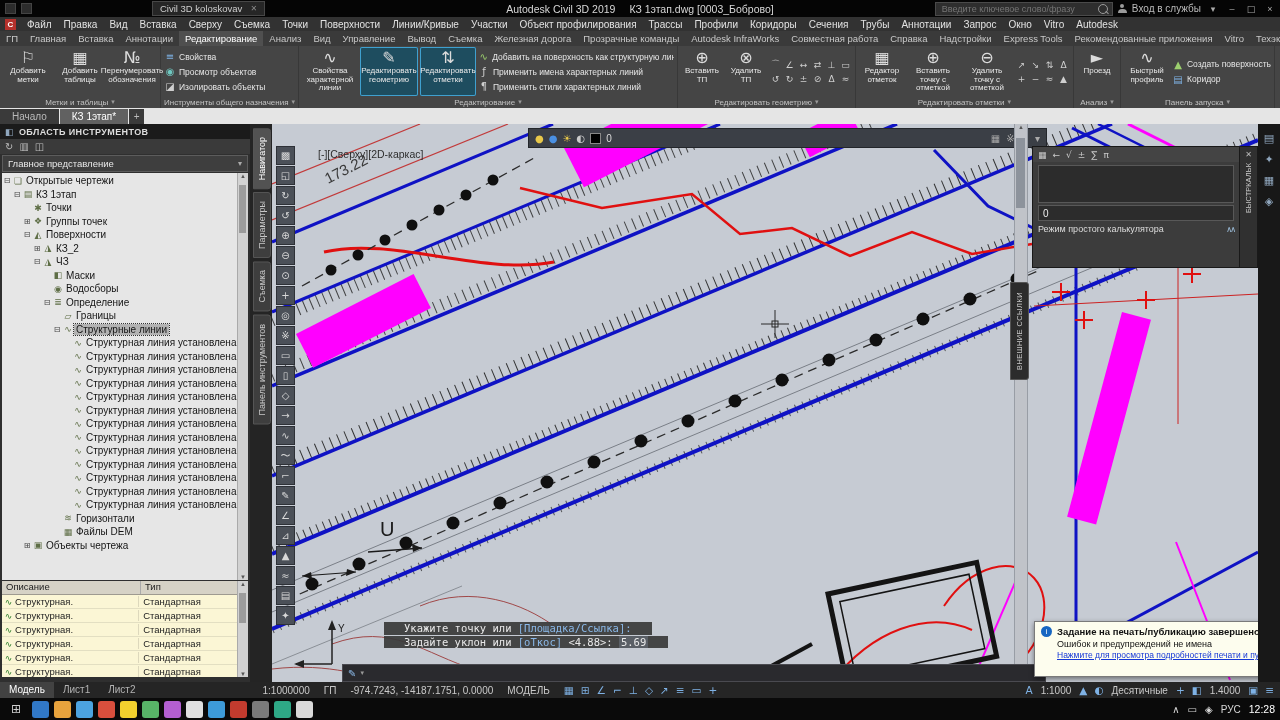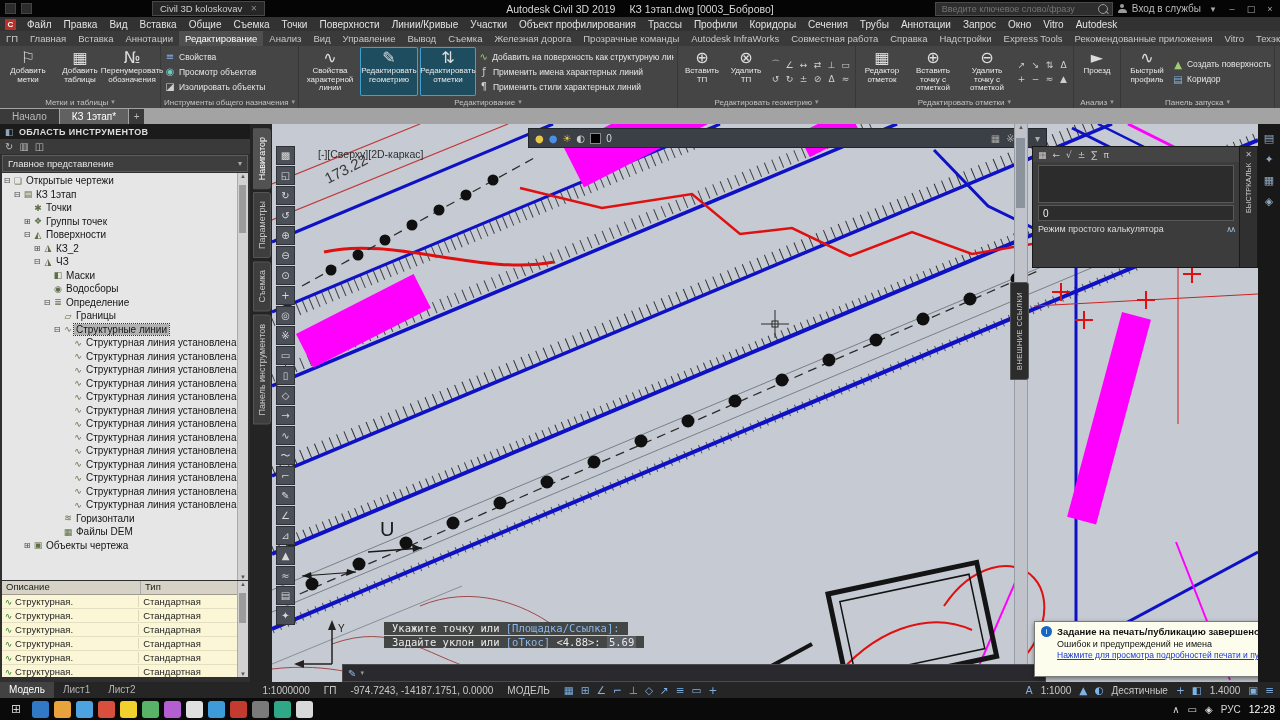--- a/index.html
+++ b/index.html
@@ -62,21 +62,21 @@
   .smallrow{display:flex;align-items:center;gap:3px;font-size:8.5px;color:#e6e6e6;height:14px;
             white-space:nowrap;}
   .sicon{width:12px;text-align:center;font-size:10px;}
   .igrid6{display:grid;grid-template-columns:repeat(6,13px);grid-auto-rows:13px;gap:1px;align-content:center;}
   .igrid4{display:grid;grid-template-columns:repeat(4,13px);grid-auto-rows:13px;gap:1px;align-content:center;}
   .gi{display:flex;align-items:center;justify-content:center;font-size:9px;color:#cfcfcf;}
   .c-yellow{color:#e8c84a;} .c-green{color:#9ccf6e;} .c-blue{color:#7fb2e5;}
   .c-red{color:#d97a6a;} .c-teal{color:#6fc7c0;} .c-gray{color:#cfcfcf;}
 
   
-  .ftabs{position:absolute;top:108px;left:0;width:1280px;height:16px;background:#a3a3a3;
+  .ftabs{position:absolute;top:108px;left:0;width:1280px;height:16px;background:#e5e5e5;
          display:flex;align-items:flex-end;}
   .ftab{height:15px;display:flex;align-items:center;padding:0 12px;font-size:10px;
         background:#3a3a3a;color:#b9b9b9;margin-right:1px;}
   .ftab.active{background:#616161;color:#fff;}
   .ftab-plus{width:15px;height:15px;background:#3a3a3a;color:#bbb;display:flex;align-items:center;
              justify-content:center;font-size:10px;}
 
   
   .toolspace{position:absolute;top:124px;left:0;width:250px;height:558px;background:#2f2f2f;
              display:flex;flex-direction:column;}
@@ -137,21 +137,21 @@
            border-left:1px solid #989da5;border-right:1px solid #989da5;font-size:6px;
            color:#555;text-align:center;}
   .dthumb{position:absolute;left:1px;top:14px;width:9px;height:70px;background:#8d939c;}
   .xtab{position:absolute;left:738px;top:158px;width:17px;height:96px;background:#2c2c2c;
         border:1px solid #555;border-radius:0 3px 3px 0;display:flex;align-items:center;
         justify-content:center;}
   .xtab span{writing-mode:vertical-rl;transform:rotate(180deg);font-size:7.5px;color:#c8c8c8;
              letter-spacing:.4px;}
   .cmdhist{position:absolute;left:112px;top:498px;}
   .chl{width:fit-content;background:rgba(58,58,58,.93);color:#e9e9e9;
-       font:10.5px "DejaVu Sans Mono",monospace;padding:0 8px;height:12.5px;line-height:12.5px;
+       font:10.5px "DejaVu Sans Mono",monospace;padding:0 20px;height:12.5px;line-height:12.5px;
        margin-bottom:1px;white-space:pre;}
   .opt{color:#8ab8e8;} .val{background:#5a5f66;padding:0 2px;}
   .cmdline{position:absolute;left:70px;top:540px;width:692px;height:16px;background:#2a2a2e;
            border:1px solid #4a4a50;display:flex;align-items:center;gap:4px;padding:0 5px;}
   .cmdline .pen{color:#8ab8e8;font-size:10px;} .cmdline .car{color:#999;font-size:7px;}
   .cmdline input{flex:1;background:transparent;border:none;outline:none;color:#bbb;
                  font:10.5px "DejaVu Sans Mono",monospace;}
 
   
   .qcalc{position:absolute;left:760px;top:22px;width:226px;height:122px;display:flex;}
@@ -234,21 +234,21 @@
 </div>
 
 <div class="menubar">
   <div class="applogo">C</div>
   <div class="menu-items">
 
   <span class="menu-item">Файл</span>
       <span class="menu-item">Правка</span>
       <span class="menu-item">Вид</span>
       <span class="menu-item">Вставка</span>
-      <span class="menu-item">Общие</span>
+      <span class="menu-item">Сверху</span>
       <span class="menu-item">Съемка</span>
       <span class="menu-item">Точки</span>
       <span class="menu-item">Поверхности</span>
       <span class="menu-item">Линии/Кривые</span>
       <span class="menu-item">Участки</span>
       <span class="menu-item">Объект профилирования</span>
       <span class="menu-item">Трассы</span>
       <span class="menu-item">Профили</span>
       <span class="menu-item">Коридоры</span>
       <span class="menu-item">Сечения</span>

